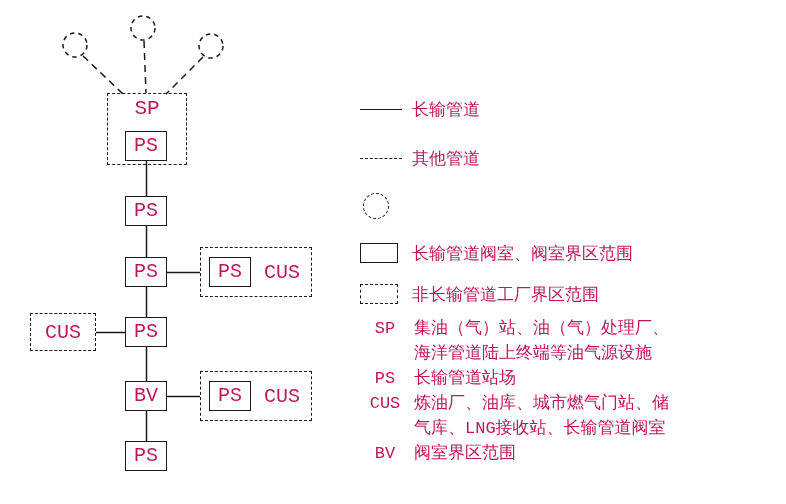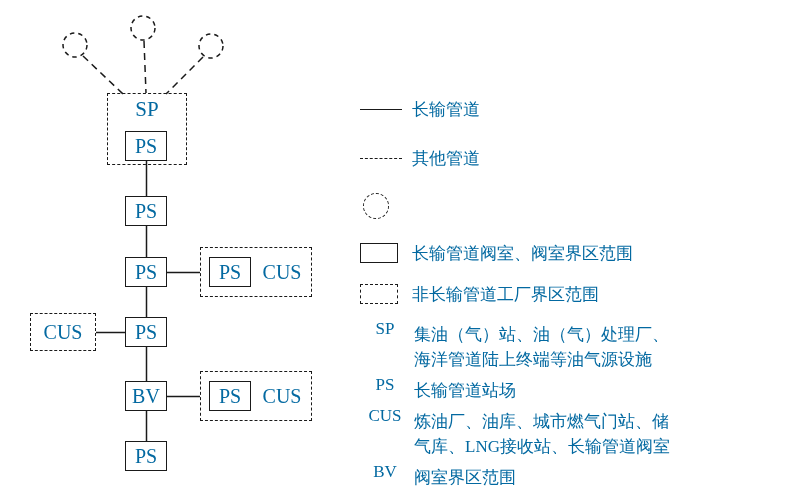--- a/index.html
+++ b/index.html
@@ -1,18 +1,18 @@
 <!DOCTYPE html>
 <html><head>
 <meta charset="utf-8">
 <style>
   html,body { margin:0; padding:0; background:#ffffff; }
   .canvas {
     position:relative; width:682px; height:504px; background:#ffffff;
-    font-family:Liberation Serif, serif; color:#0369a1;
+    font-family:Liberation Mono, monospace; color:#be185d;
     overflow:hidden;
   }
   svg.lines { position:absolute; left:0; top:0; }
   .node {
     position:absolute; width:42px; height:30px; box-sizing:border-box;
     border:1.5px solid #1a1a1a; background:#fff;
     display:flex; align-items:center; justify-content:center;
     font-size:20px; line-height:1;
   }
   .dashed-box {
@@ -39,21 +39,21 @@
   .sym { width:52px; display:flex; align-items:center; }
   .line-solid  { width:42px; height:0; border-top:1.5px solid #1a1a1a; }
   .line-dashed { width:42px; height:0; border-top:1.5px dashed #1a1a1a; }
   .circle-dashed { width:26px; height:26px; border:1.5px dashed #1a1a1a; border-radius:50%; box-sizing:border-box; margin-left:3px; }
   .rect-solid  { width:38px; height:20px; border:1.5px solid #1a1a1a; box-sizing:border-box; }
   .rect-dashed { width:38px; height:20px; border:1.5px dashed #1a1a1a; box-sizing:border-box; }
   .leg-label { font-size:17px; white-space:nowrap; }
   .abbr-block { position:absolute; left:362px; top:316px; }
   .abbr-row { display:flex; align-items:flex-start; }
   .abbr { width:46px; text-align:center; font-size:17px; line-height:25px; margin-right:6px; }
-  .desc { width:268px; font-size:17px; line-height:25px; word-break:break-all;margin-top:6px; }
+  .desc { width:268px; font-size:17px; line-height:25px; word-break:break-all; }
 </style>
 </head>
 <body>
 
 <div class="canvas">
 
   <svg class="lines" width="786" height="504" viewBox="0 0 786 504">
 
     <circle cx="75" cy="45" r="12" fill="none" stroke="#1a1a1a" stroke-width="1.5" stroke-dasharray="4.5 4"></circle>
     <circle cx="143" cy="28" r="12" fill="none" stroke="#1a1a1a" stroke-width="1.5" stroke-dasharray="4.5 4"></circle>

